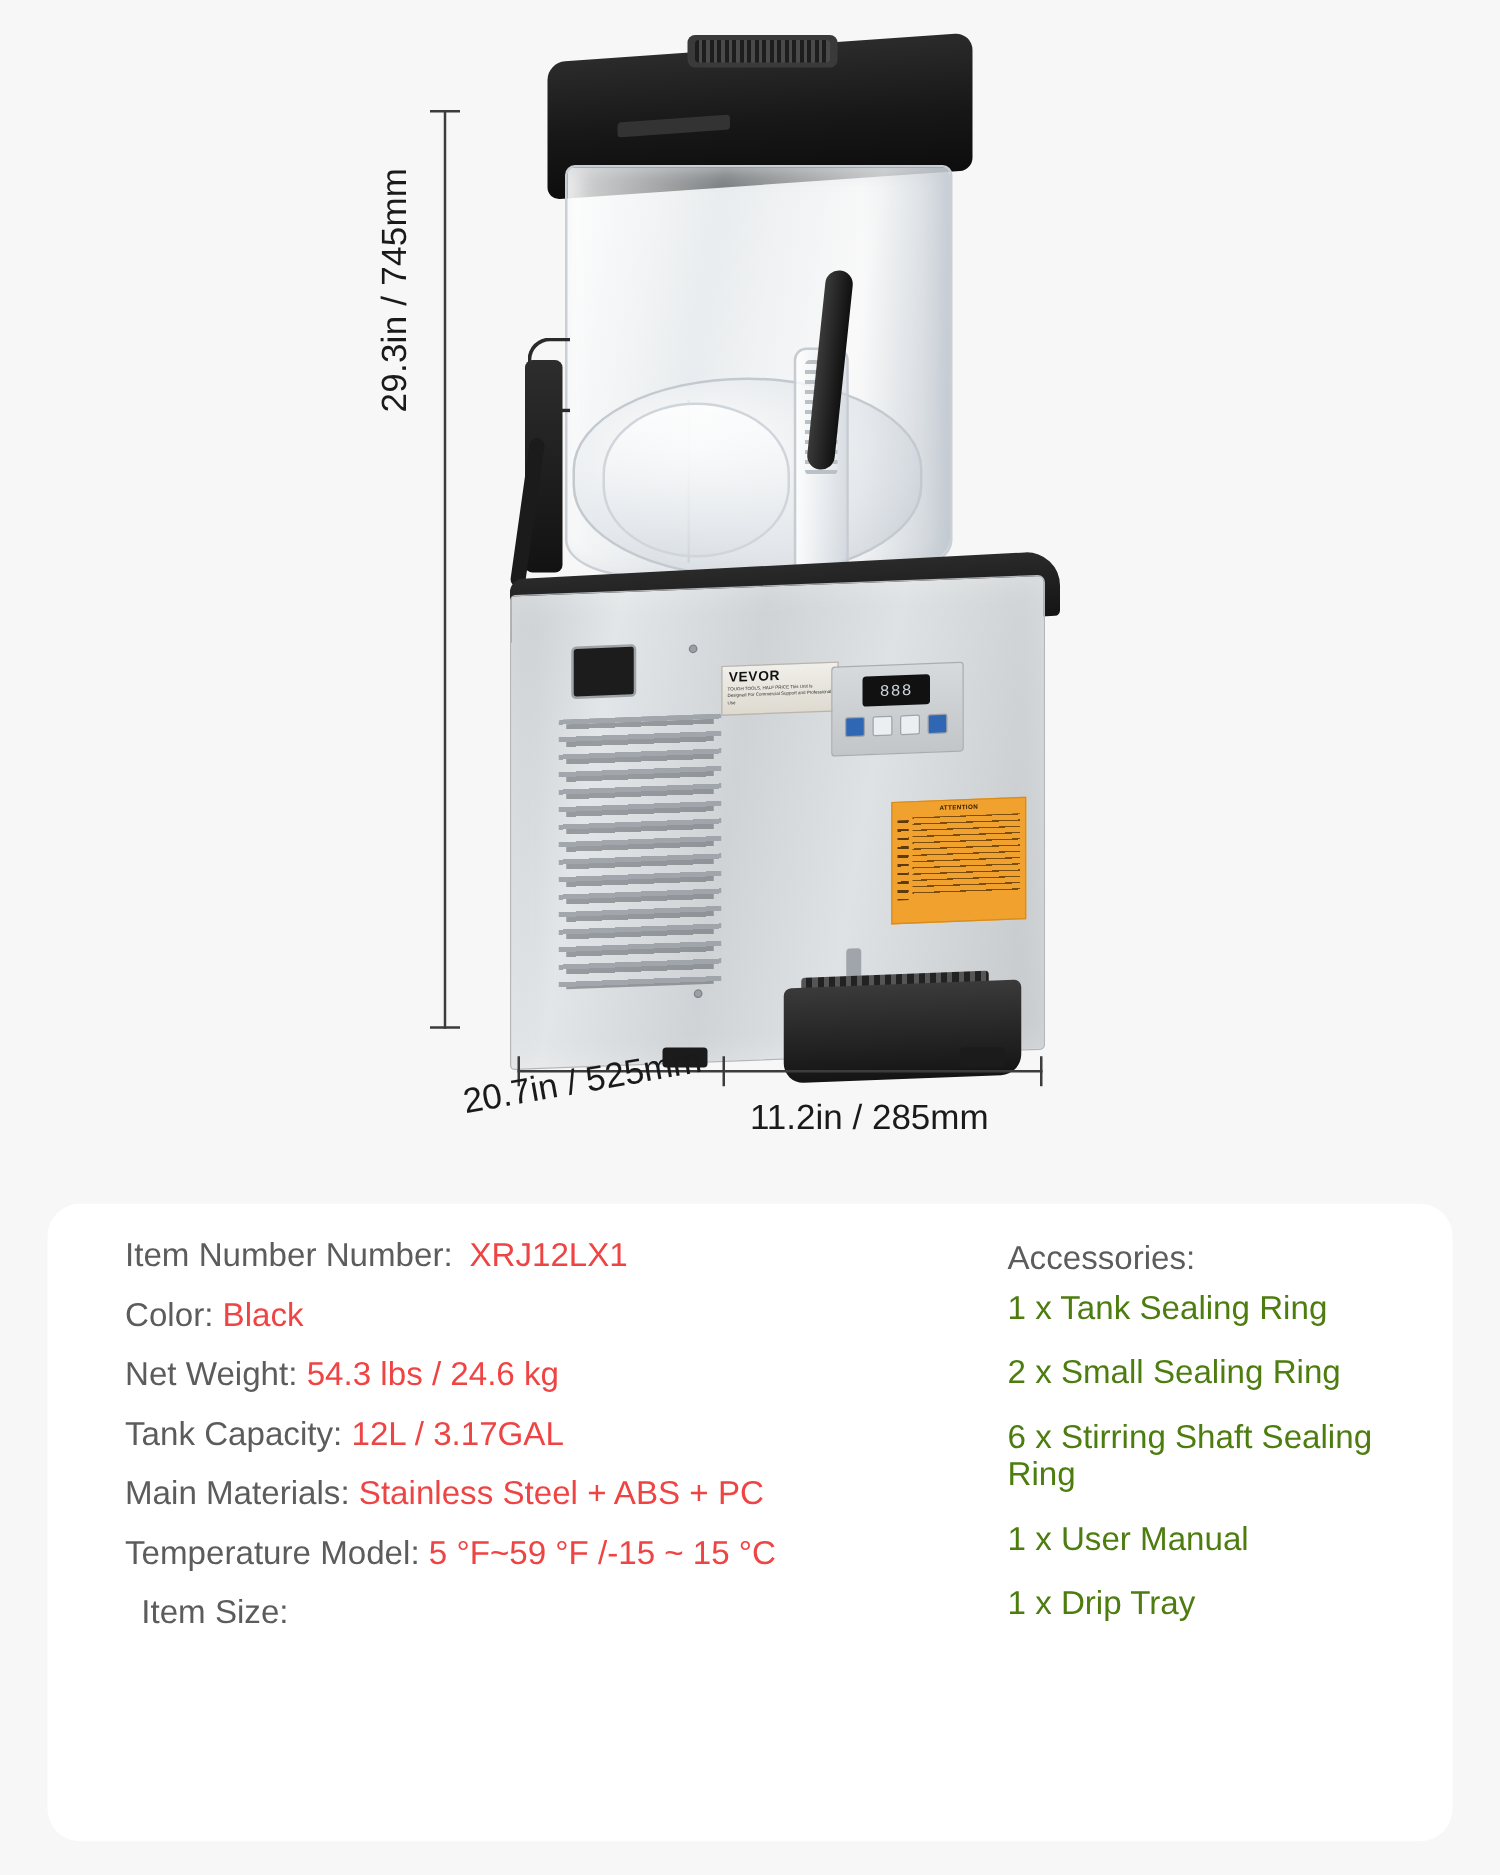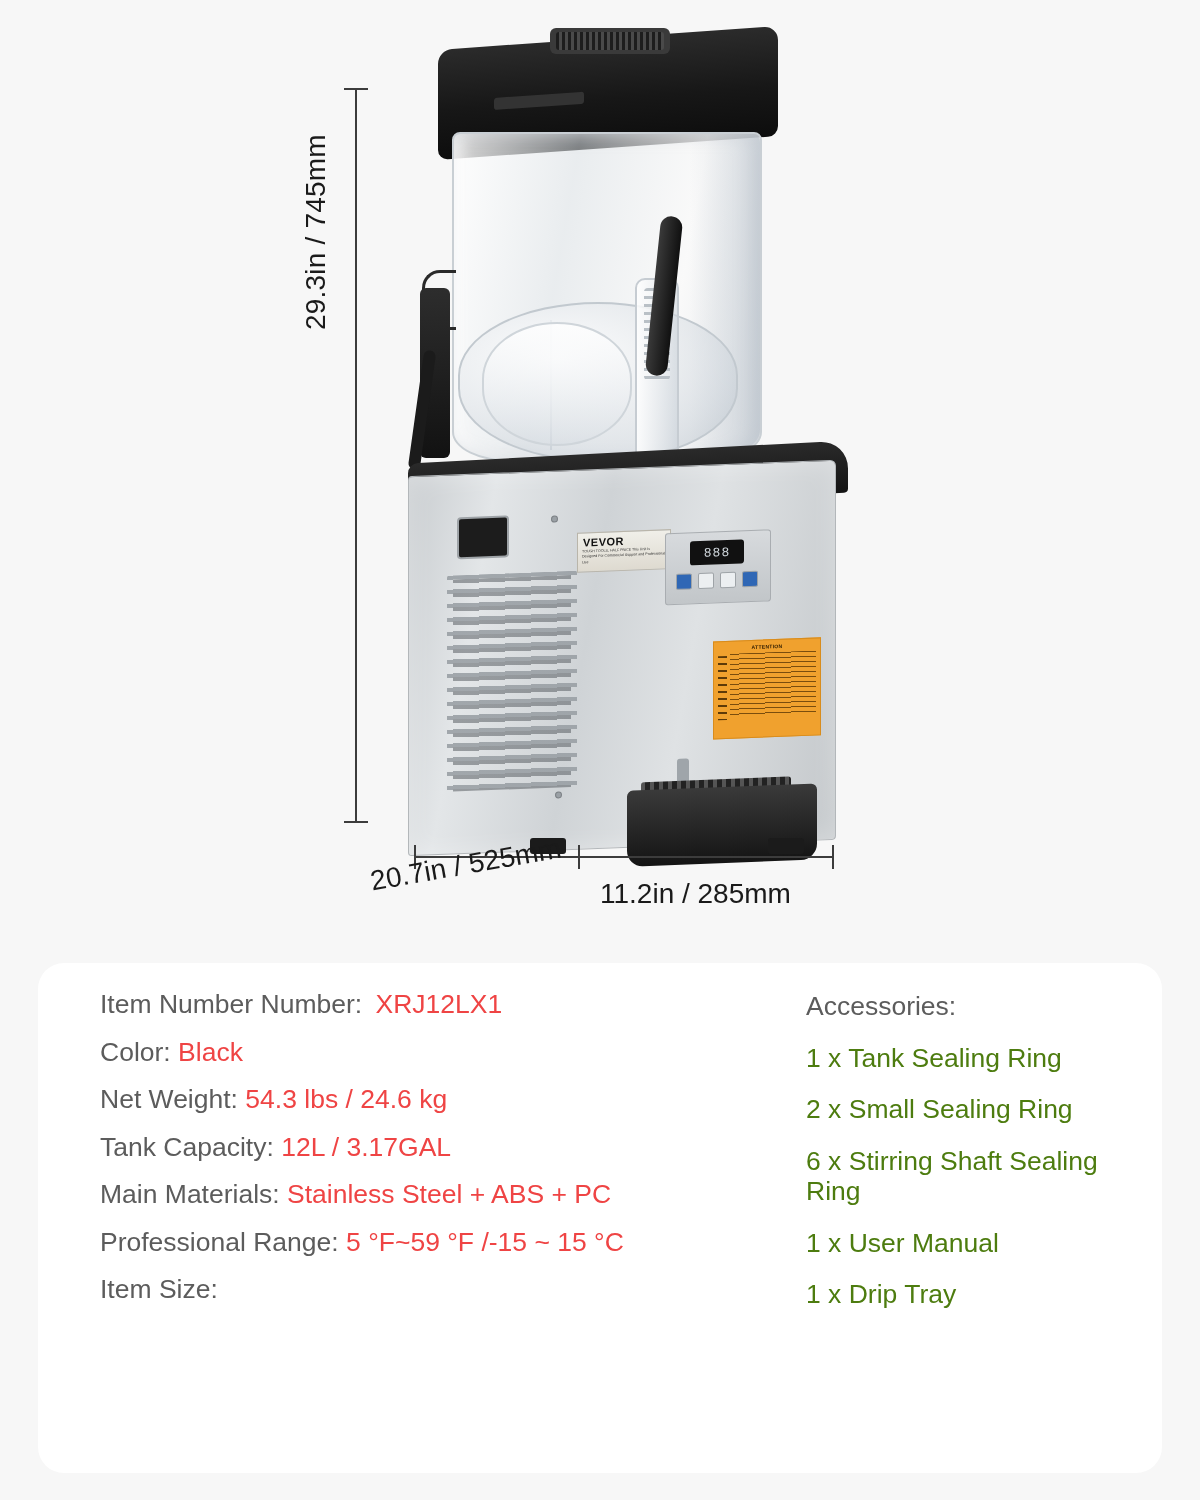--- a/index.html
+++ b/index.html
@@ -120,21 +120,21 @@
   .size-val {
     font-size: 26.5px;
     color: #e8482a;
     margin-top: 4px;
     white-space: nowrap;
   }
 
   .acc-head {
     font-size: 26.5px;
     color: #5c5c5c;
-    margin-bottom: 21px;
+    margin-bottom: 9px;
   }
   .acc-item {
     font-size: 26.5px;
     color: #4d7c0f;
     margin-bottom: 21px;
     line-height: 1.15;
     max-width: 350px;
   }
 
   
@@ -447,25 +447,25 @@
         <span>Tank Capacity:</span>
         <span class="val">12L  / 3.17GAL</span>
       </div>
 
       <div class="row">
         <span>Main Materials:</span>
         <span class="val">Stainless Steel + ABS + PC</span>
       </div>
 
       <div class="row">
-        <span>Professional Range:</span>
+        <span>Temperature Model:</span>
         <span class="val">5 °F~59 °F /-15 ~ 15 °C</span>
       </div>
 
-      <div class="row" style="margin-bottom:6px;">
+      <div class="row" style="margin-bottom:6px;margin-left:13px;">
         <span>Item Size:</span>
       </div>
     </div>
 
     <div class="col-right">
       <div class="acc-head">Accessories:</div>
       <div class="acc-item">1 x Tank Sealing Ring</div>
       <div class="acc-item">2 x Small Sealing Ring</div>
       <div class="acc-item">6 x Stirring Shaft Sealing Ring</div>
       <div class="acc-item">1 x User Manual</div>

